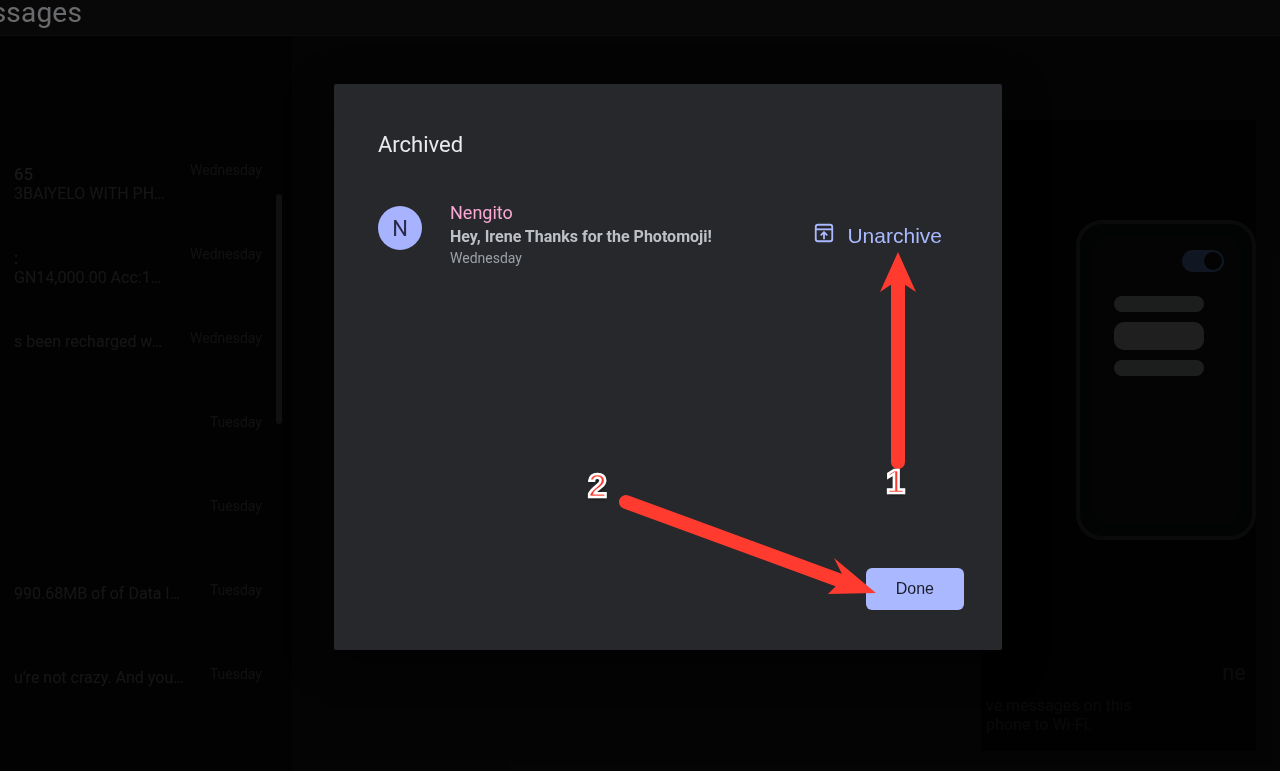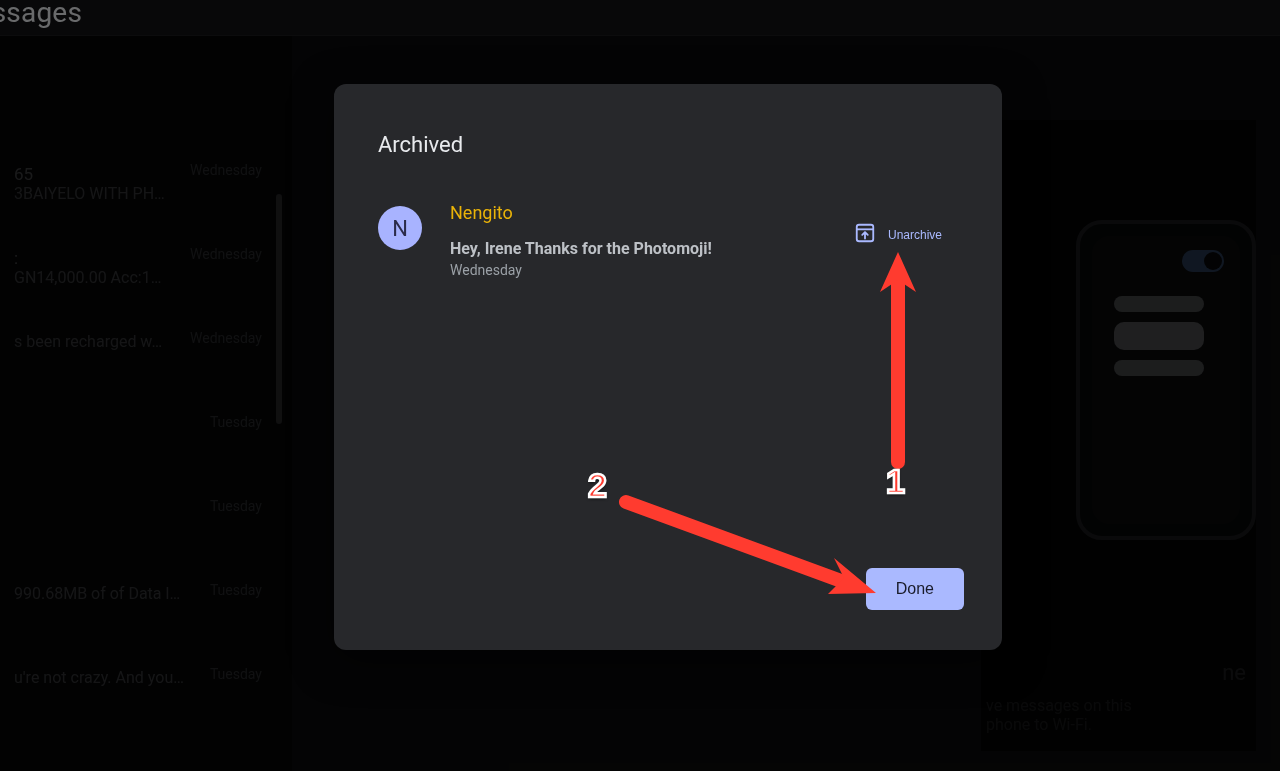--- a/index.html
+++ b/index.html
@@ -85,45 +85,45 @@
     font-size: 16px; color: #bdc1c6; opacity:0.35;
   }
   .right-pane .dimmer { position:absolute; inset:0; background: rgba(0,0,0,0.7); pointer-events:none;}
 
   
   .modal {
     position: absolute;
     left: 334px; top: 84px;
     width: 668px; height: 566px;
     background: #27282b;
-    border-radius: 12px;
+    border-radius: 2px;
     box-shadow: 0 10px 40px rgba(0,0,0,0.6);
   }
   .modal-title {
     position:absolute; left: 44px; top: 48px;
     font-size: 22px; color: #e8eaed; font-weight: 400;
   }
   .item {
     position:absolute; left: 44px; top: 118px; right: 40px; height: 60px;
   }
   .avatar {
     position:absolute; left:0; top: 4px;
     width: 44px; height: 44px; border-radius: 50%;
     background: #a8b3ff;
     display:flex; align-items:center; justify-content:center;
     color: #2b2b4a; font-size: 22px;
   }
   .item-text { position:absolute; left: 72px; top: 0; right: 180px; }
-  .item-name { font-size: 18px; color: #eab308; margin-bottom: 16px; }
+  .item-name { font-size: 18px; color: #f9a8d4; margin-bottom: 4px; }
   .item-preview { font-size: 16px; color: #bdc1c6; margin-bottom: 4px; font-weight: bold; }
   .item-day { font-size: 14px; color: #9aa0a6; }
   .unarchive {
     position:absolute; right: 10px; top: 14px;
     display:flex; align-items:center; gap:12px;
-    color: #aab9ff; font-size: 12px;
+    color: #aab9ff; font-size: 21px;
     background: transparent; border: none; cursor: pointer;
     padding: 6px 10px; border-radius: 6px;
   }
   .unarchive svg { width:22px; height:22px; }
   .done-btn {
     position:absolute; right: 38px; bottom: 40px;
     background: #aab9ff; color: #1a1c2b;
     border: none; border-radius: 6px;
     font-size: 16px; padding: 12px 30px;
     cursor: pointer;

